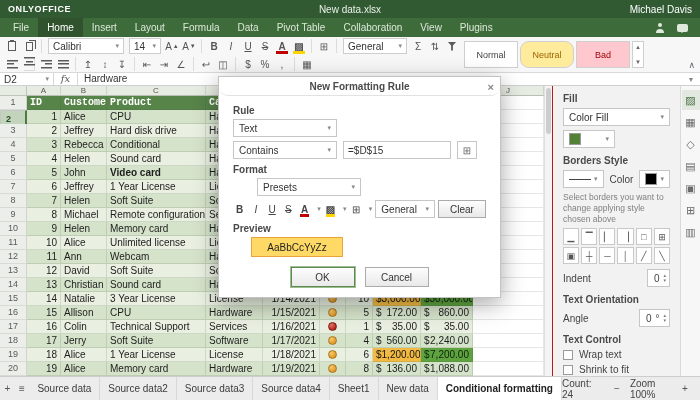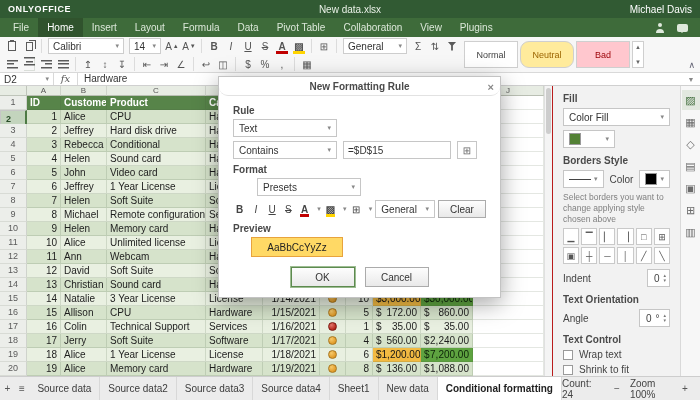--- a/index.html
+++ b/index.html
@@ -76,21 +76,21 @@
   .gh{font-size:8px;line-height:10px;text-align:center;background:#e7ece3;color:#555;
       border-right:1px solid #cfd4cb;border-bottom:1px solid #b9bfb3;}
   .grow{display:flex;height:14px;}
   .rh{width:27px;background:#eceeea;border-right:1px solid #cfd3cc;border-bottom:1px solid #d8dbd5;
       color:#5a5a5a;font-size:9px;line-height:13px;text-align:center;}
   .rh.sel{background:#c3d4bd;color:#274b27;font-weight:bold;border-right:2px solid #4d7a44;}
   .c{height:14px;line-height:13px;font-size:10px;padding:0 3px;overflow:hidden;white-space:nowrap;color:#1d1d1d;
      border-right:1px solid rgba(70,95,60,.16);border-bottom:1px solid rgba(70,95,60,.16);}
   .b0{background:var(--band-light);} .b1{background:var(--band-dark);}
   .plain{background:#fff;border-right:1px solid #e4e7e2;border-bottom:1px solid #e4e7e2;}
-  .th{background:var(--table-header-bg);color:#fff;font-weight:bold;}
+  .th{background:var(--table-header-bg);color:#fff;font-weight:bold;font-family:Liberation Mono, monospace;}
   .tr{text-align:right;}
   .ctr{display:flex;align-items:center;justify-content:center;padding:0;}
   .money{display:flex;justify-content:space-between;}
   .hl-yellow{background:var(--hl-yellow);color:#141414;}
   .hl-green{background:var(--hl-green);color:#0d2308;}
   .dot{width:9px;height:9px;border-radius:50%;}
   .dot.amber{background:radial-gradient(circle at 35% 30%,#f6c96a,#e09a28 70%);border:1px solid #a8761f;}
   .dot.red{background:radial-gradient(circle at 35% 30%,#e4766b,#b5271c 70%);border:1px solid #7e1a12;}
 
   
@@ -356,21 +356,21 @@
           <div class="c b0 ctr" style="width: 26px;"></div>
           <div class="c b0 tr" style="width: 27px;"></div>
           <div class="c b0" style="width: 48px;"></div>
           <div class="c b0" style="width: 52px;"></div>
           <div class="c plain" style="width: 71px;"></div>
         </div>
         <div class="grow">
           <div class="rh">6</div>
           <div class="c b1 tr" style="width: 34px;">5</div>
           <div class="c b1" style="width: 46px;">John</div>
-          <div class="c b1" style="width: 99px;">Video card</div>
+          <div class="c b1" style="width: 99px; font-weight: bold;">Video card</div>
           <div class="c b1" style="width: 57px;">Hardware</div>
           <div class="c b1 tr" style="width: 57px;"></div>
           <div class="c b1 ctr" style="width: 26px;"></div>
           <div class="c b1 tr" style="width: 27px;"></div>
           <div class="c b1" style="width: 48px;"></div>
           <div class="c b1" style="width: 52px;"></div>
           <div class="c plain" style="width: 71px;"></div>
         </div>
         <div class="grow">
           <div class="rh">7</div>

